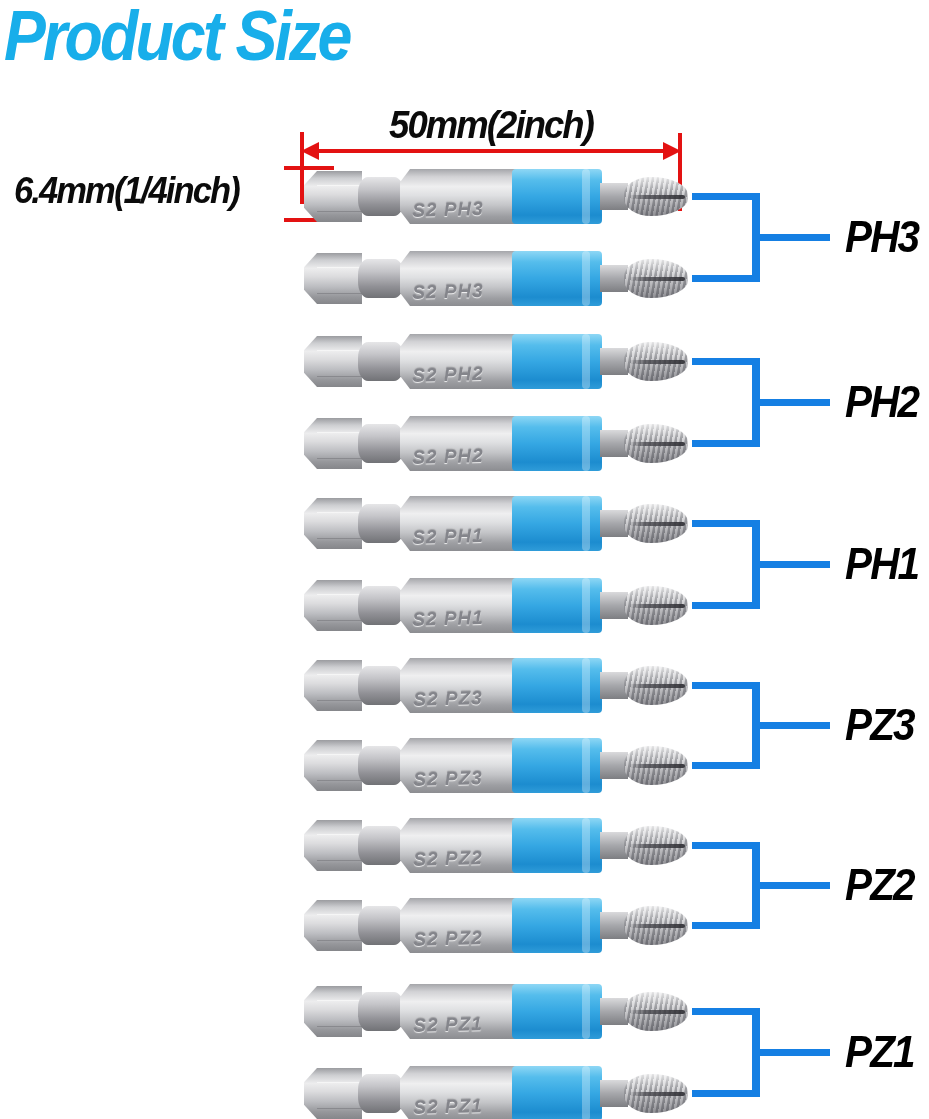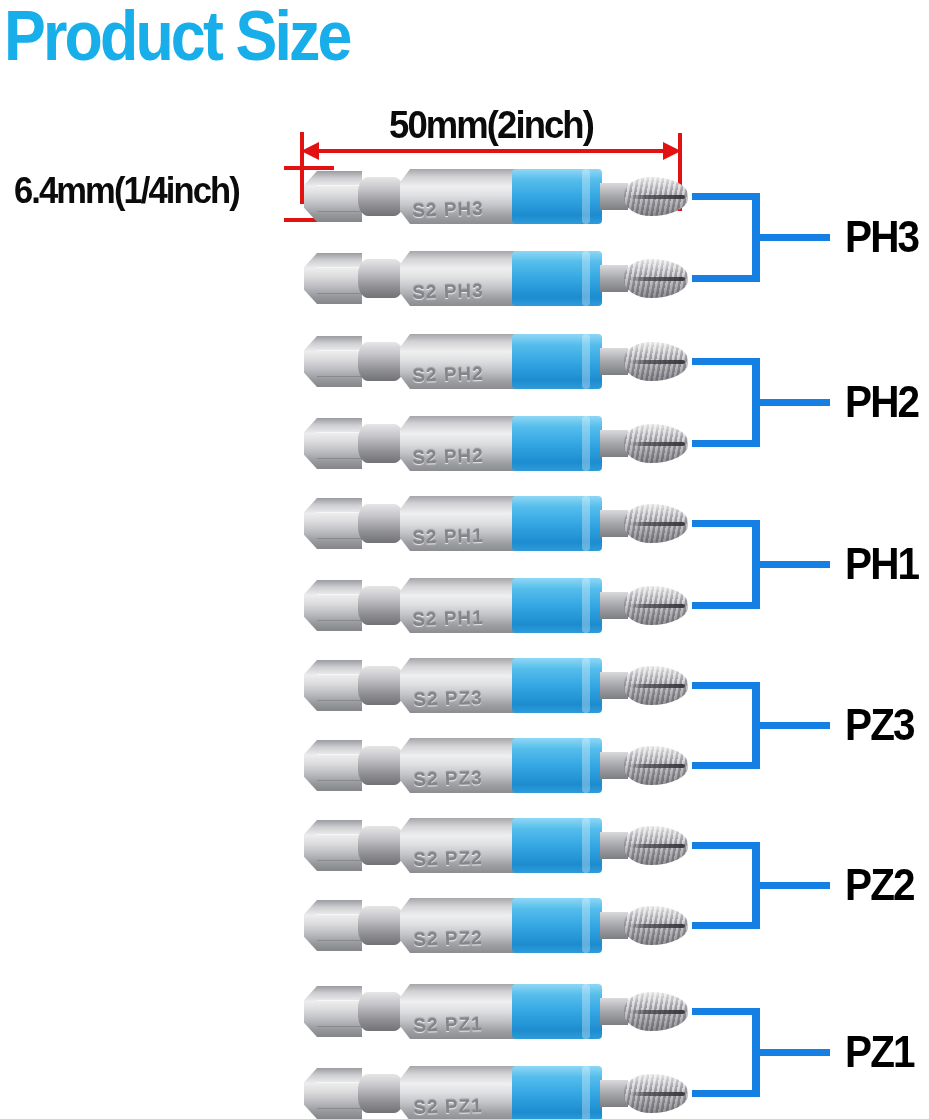--- a/index.html
+++ b/index.html
@@ -4,20 +4,21 @@
 <style>
   * { margin:0; padding:0; box-sizing:border-box; }
   html,body { background:#ffffff; }
   body { font-family:"Liberation Sans", sans-serif; }
 
   .canvas {
     position:relative;
     width:929px; height:1119px;
     background:#ffffff;
     overflow:hidden;
+    font-style:italic;
   }
 
   
   .title {
     position:absolute; left:4px; top:-6px;
     font-size:66px; font-weight:bold; letter-spacing:-3px;
     color:var(--title-color);
     transform:scaleX(.95) scaleY(1.08); transform-origin:left top;
     white-space:nowrap;
   }

